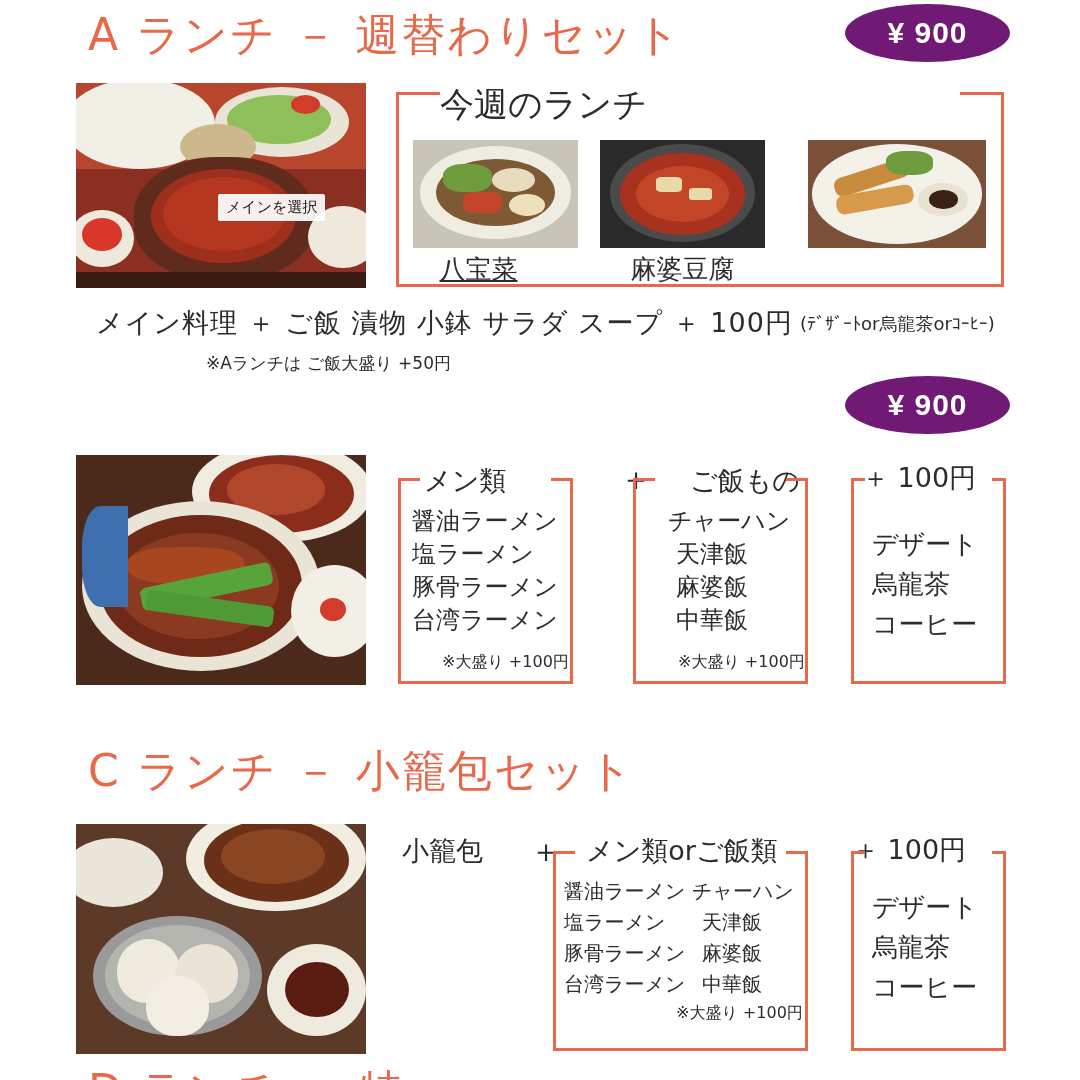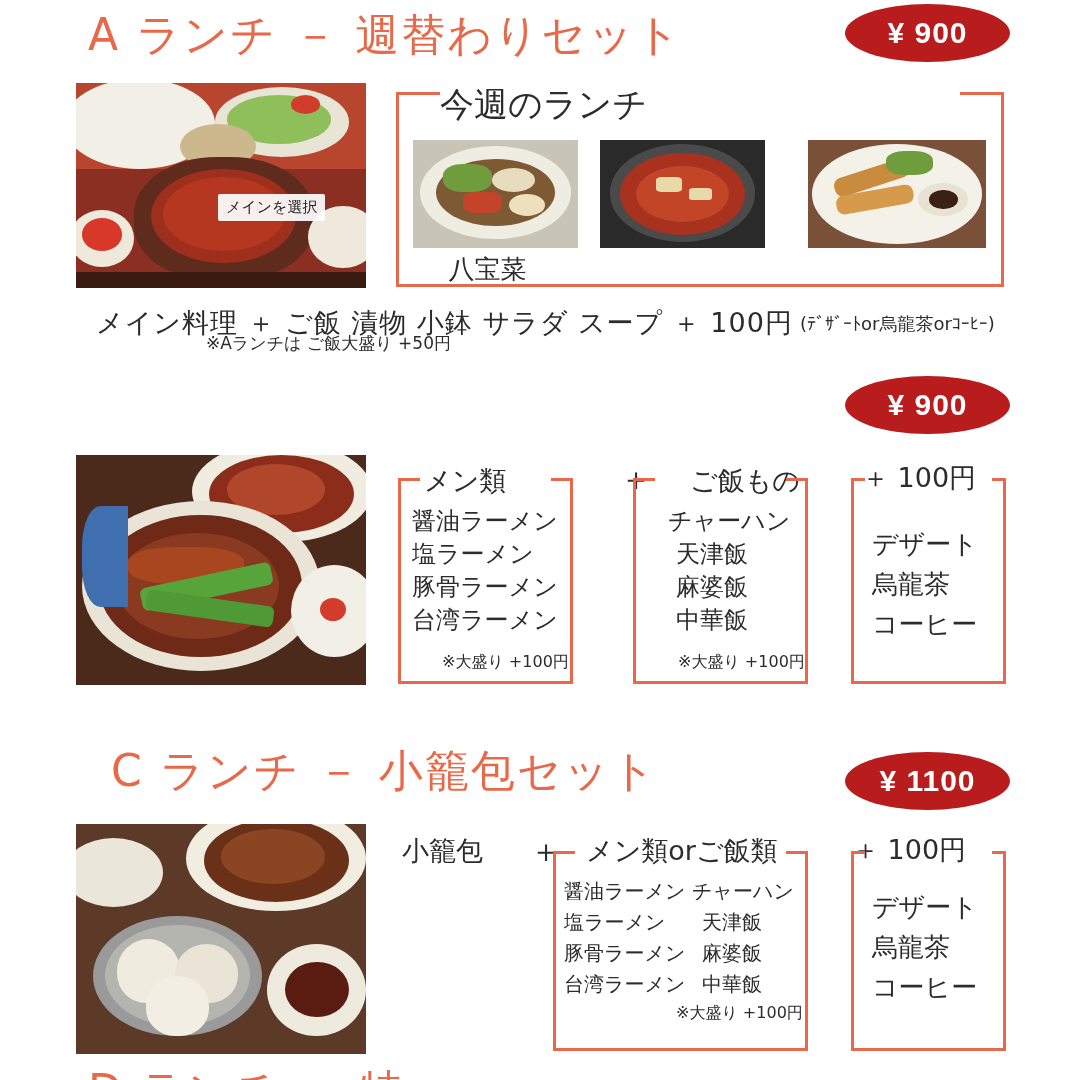--- a/index.html
+++ b/index.html
@@ -20,21 +20,21 @@
   .sec-title {
     position: absolute;
     color: #e8694a;
     font-size: 44px;
     letter-spacing: 2px;
     white-space: nowrap;
     font-weight: 400;
   }
   .price-badge {
     position: absolute;
-    background: #b91c1c;
+    background: #701a75;
     color: #ffffff;
     border-radius: 50%;
     display: flex;
     align-items: center;
     justify-content: center;
     font-size: 30px;
     font-weight: bold;
     letter-spacing: 1px;
   }
 
@@ -111,44 +111,45 @@
 
   <div class="photo" style="left:413px; top:140px; width:165px; height:108px;">
     <div class="layer" style="inset:0; background:#c9c4b8;"></div>
     <div class="layer" style="left:4%; top:6%; width:92%; height:86%; background:#efece2; border-radius:50%;"></div>
     <div class="layer" style="left:14%; top:18%; width:72%; height:62%; background:#7e5a34; border-radius:50%;"></div>
     <div class="layer" style="left:18%; top:22%; width:30%; height:26%; background:#6f9c3c; border-radius:40%;"></div>
     <div class="layer" style="left:48%; top:26%; width:26%; height:22%; background:#e8dcbf; border-radius:50%;"></div>
     <div class="layer" style="left:30%; top:48%; width:24%; height:20%; background:#c4442a; border-radius:30%;"></div>
     <div class="layer" style="left:58%; top:50%; width:22%; height:20%; background:#efe0bd; border-radius:50%;"></div>
   </div>
-  <div class="thumb-cap cjk" style="left:405px; top:252px; width:165px;">八宝菜</div>
+  <div class="thumb-cap cjk" style="left:396px; top:252px; width:165px;text-decoration:underline;">八宝菜</div>
 
   <div class="photo" style="left:600px; top:140px; width:165px; height:108px;">
     <div class="layer" style="inset:0; background:#2a2a2a;"></div>
     <div class="layer" style="left:6%; top:4%; width:88%; height:90%; background:#4a4a4a; border-radius:50%;"></div>
     <div class="layer" style="left:12%; top:12%; width:76%; height:76%; background:#a8321e; border-radius:50%;"></div>
     <div class="layer" style="left:22%; top:24%; width:56%; height:52%; background:#c24527; border-radius:50%;"></div>
     <div class="layer" style="left:34%; top:34%; width:16%; height:14%; background:#e8d9a8; border-radius:20%;"></div>
     <div class="layer" style="left:54%; top:44%; width:14%; height:12%; background:#e8d9a8; border-radius:20%;"></div>
   </div>
+  <div class="thumb-cap cjk" style="left:600px; top:252px; width:165px;">麻婆豆腐</div>
 
   <div class="photo" style="left:808px; top:140px; width:178px; height:108px;">
     <div class="layer" style="inset:0; background:#7a5038;"></div>
     <div class="layer" style="left:2%; top:4%; width:96%; height:92%; background:#f4f1e8; border-radius:50%;"></div>
     <div class="layer" style="left:14%; top:26%; width:44%; height:18%; background:#c98b3e; border-radius:8px; transform:rotate(-18deg);"></div>
     <div class="layer" style="left:16%; top:46%; width:44%; height:18%; background:#d69a4a; border-radius:8px; transform:rotate(-10deg);"></div>
     <div class="layer" style="left:44%; top:10%; width:26%; height:22%; background:#6f9c3c; border-radius:40%;"></div>
     <div class="layer" style="left:62%; top:40%; width:28%; height:30%; background:#e8e2d2; border-radius:50%;"></div>
     <div class="layer" style="left:68%; top:46%; width:16%; height:18%; background:#3a2115; border-radius:50%;"></div>
   </div>
 
   <div class="txt cjk" style="left:96px; top:305px; font-size:27px; letter-spacing:1px;">メイン料理 ＋ ご飯 漬物 小鉢 サラダ スープ ＋ 100円</div>
   <div class="txt cjk" style="left:800px; top:312px; font-size:18px;">(ﾃﾞｻﾞｰﾄor烏龍茶orｺｰﾋｰ)</div>
-  <div class="txt cjk" style="left:206px; top:332px; font-size:17px;">※Aランチは ご飯大盛り +50円</div>
+  <div class="txt cjk" style="left:206px; top:352px; font-size:17px;">※Aランチは ご飯大盛り +50円</div>
 
   <div class="price-badge" style="left:845px; top:376px; width:165px; height:58px;">¥ 900</div>
 
   <div class="photo" style="left:76px; top:455px; width:290px; height:230px;">
     <div class="layer" style="inset:0; background:#4b2a1c;"></div>
     <div class="layer" style="left:40%; top:-6%; width:62%; height:44%; background:#f0ece0; border-radius:50%;"></div>
     <div class="layer" style="left:46%; top:0%; width:50%; height:34%; background:#8c2d1b; border-radius:50%;"></div>
     <div class="layer" style="left:52%; top:4%; width:34%; height:22%; background:#b0472a; border-radius:50%;"></div>
     <div class="layer" style="left:2%; top:20%; width:82%; height:74%; background:#e9e4d6; border-radius:50%;"></div>
     <div class="layer" style="left:8%; top:26%; width:70%; height:62%; background:#6e2a17; border-radius:50%;"></div>
@@ -184,22 +185,21 @@
   <div class="txt cjk" style="left:678px; top:652px; font-size:16px;">※大盛り +100円</div>
 
   <div class="txt cjk" style="left:862px; top:460px; font-size:27px;">＋ 100円</div>
   <div class="bracket" style="left:851px; top:478px; width:155px; height:206px;"></div>
   <div style="position:absolute; left:851px; top:478px; width:14px; height:3px; background:#e8694a;"></div>
   <div style="position:absolute; left:992px; top:478px; width:14px; height:3px; background:#e8694a;"></div>
   <div class="txt cjk menu-item" style="left:872px; top:527px; font-size:26px;">デザート</div>
   <div class="txt cjk menu-item" style="left:872px; top:567px; font-size:26px;">烏龍茶</div>
   <div class="txt cjk menu-item" style="left:872px; top:607px; font-size:26px;">コーヒー</div>
 
-  <div class="sec-title cjk" style="left:88px; top:742px;margin-left:23px;">C ランチ － 小籠包セット</div>
-  <div class="price-badge" style="left:845px; top:752px; width:165px; height:58px;">¥ 1100</div>
+  <div class="sec-title cjk" style="left:88px; top:742px;">C ランチ － 小籠包セット</div>
 
   <div class="photo" style="left:76px; top:824px; width:290px; height:230px;">
     <div class="layer" style="inset:0; background:#5d3a27;"></div>
     <div class="layer" style="left:38%; top:-8%; width:62%; height:46%; background:#f1ede1; border-radius:50%;"></div>
     <div class="layer" style="left:44%; top:-2%; width:50%; height:36%; background:#6b3118; border-radius:50%;"></div>
     <div class="layer" style="left:50%; top:2%; width:36%; height:24%; background:#8a4522; border-radius:50%;"></div>
     <div class="layer" style="left:-4%; top:6%; width:34%; height:30%; background:#eae6da; border-radius:50%;"></div>
     <div class="layer" style="left:6%; top:40%; width:58%; height:52%; background:#9a9a9a; border-radius:50%;"></div>
     <div class="layer" style="left:10%; top:44%; width:50%; height:44%; background:#b5b5b0; border-radius:50%;"></div>
     <div class="layer" style="left:14%; top:50%; width:22%; height:28%; background:#f0ebdf; border-radius:50% 50% 46% 46%;"></div>

